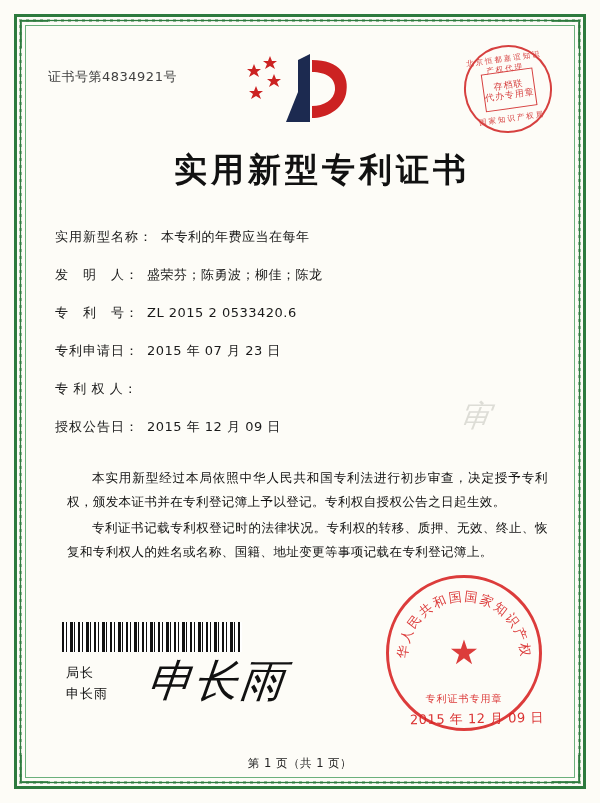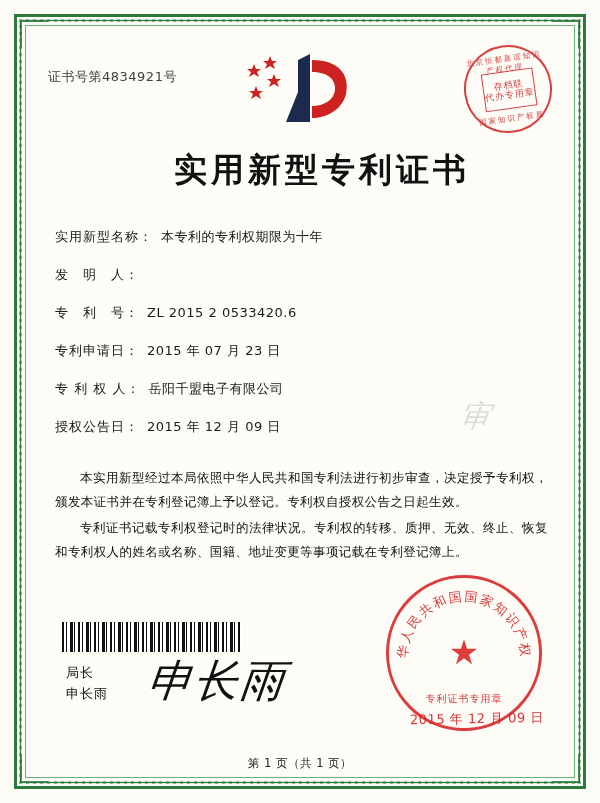--- a/index.html
+++ b/index.html
@@ -161,41 +161,42 @@
   .field-row {
     display: flex;
     align-items: baseline;
     margin-bottom: 20px;
     font-size: 13px;
     color: #1a1a1a;
   }
   .field-label {
     white-space: nowrap;
     letter-spacing: 1px;
+    font-family: Liberation Serif, serif;
   }
   .field-value {
     white-space: nowrap;
     letter-spacing: 0.5px;
     margin-left: 8px;
   }
 
   
   .body-text {
     position: absolute;
     left: 55px;
     right: 52px;
     top: 466px;
     font-size: 12.5px;
     line-height: 1.92;
     color: #111;
     text-align: justify;
     letter-spacing: 0.4px;
   }
   .body-text p {
-    margin: 0 0 2px 0;
+    margin: 0 0 2px 12px;
     text-indent: 2em;
   }
 
   
   .barcode {
     position: absolute;
     left: 62px;
     top: 622px;
     width: 180px;
     height: 30px;
@@ -350,36 +351,36 @@
       <path d="M72 8 C100 8 110 24 106 42 C102 58 86 66 72 66 L72 54 C84 54 94 48 95 38 C96 26 86 20 72 20 Z" fill="#cc2222"></path>
       <path d="M46 70 L58 70 L58 40 Z" fill="#1c2a50"></path>
     </svg>
   </div>
 
   <div class="title">实用新型专利证书</div>
 
   <div class="fields">
     <div class="field-row">
       <span class="field-label">实用新型名称：</span>
-      <span class="field-value">本专利的专利权期限为十年</span>
+      <span class="field-value">本专利的年费应当在每年</span>
     </div>
     <div class="field-row">
       <span class="field-label">发　明　人：</span>
+      <span class="field-value">盛荣芬；陈勇波；柳佳；陈龙</span>
     </div>
     <div class="field-row">
       <span class="field-label">专　利　号：</span>
       <span class="field-value">ZL 2015 2 0533420.6</span>
     </div>
     <div class="field-row">
       <span class="field-label">专利申请日：</span>
       <span class="field-value">2015 年 07 月 23 日</span>
     </div>
     <div class="field-row">
       <span class="field-label">专 利 权 人：</span>
-      <span class="field-value">岳阳千盟电子有限公司</span>
     </div>
     <div class="field-row">
       <span class="field-label">授权公告日：</span>
       <span class="field-value">2015 年 12 月 09 日</span>
     </div>
   </div>
 
   <div class="watermark-sig">审</div>
 
   <div class="body-text">

